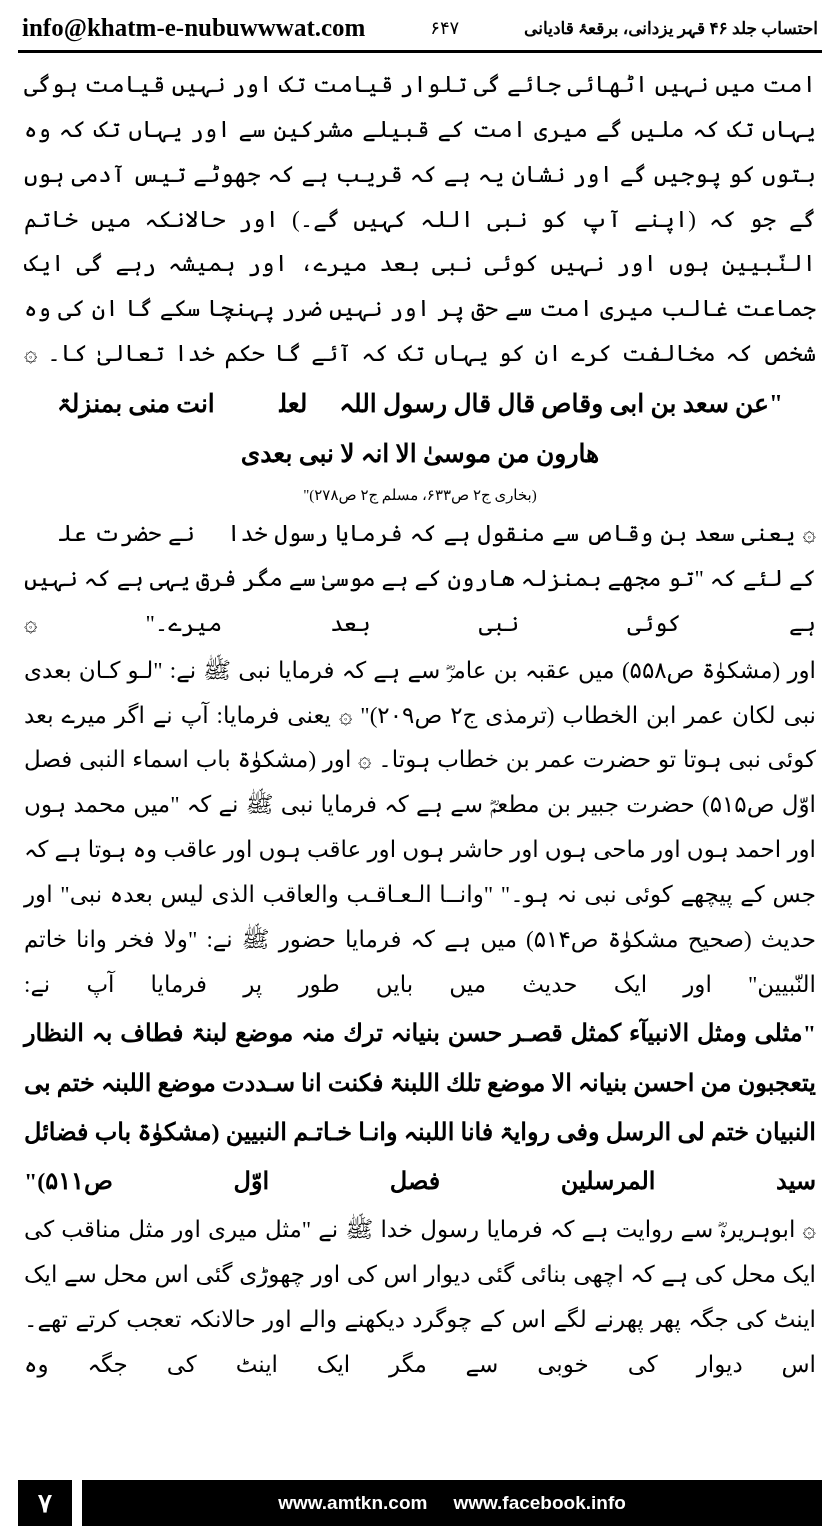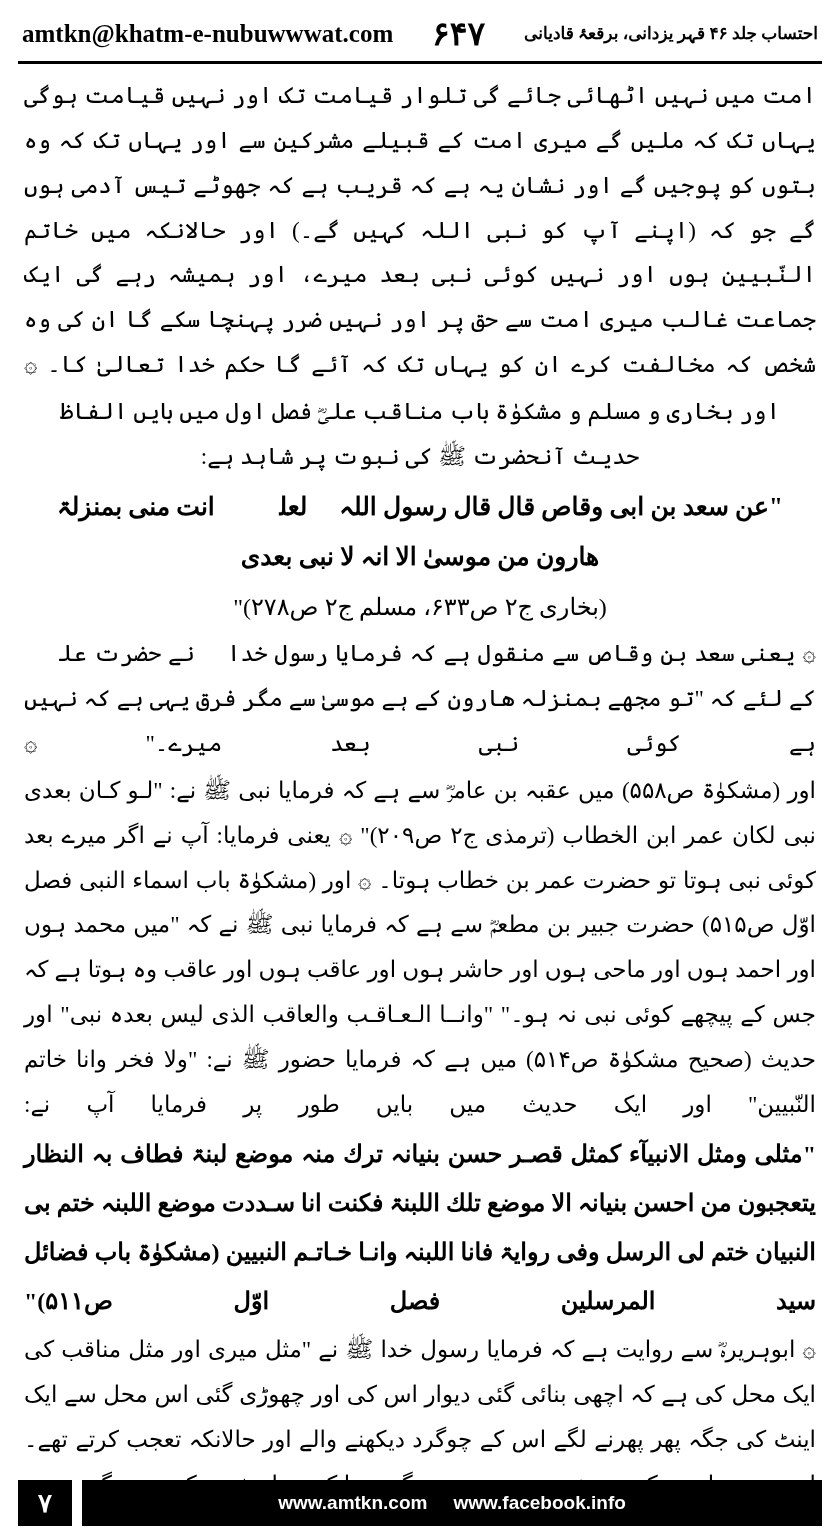--- a/index.html
+++ b/index.html
@@ -33,22 +33,22 @@
     direction: rtl;
     padding: 4px 4px 6px 4px;
     font-weight: bold;
   }
   .hdr-right {
     font-size: 17px;
     letter-spacing: 0px;
     white-space: nowrap;
   }
   .hdr-page {
-    font-size: 33px;
-    font-weight: bold;
+    font-size: 18px;
+    font-weight: normal;
     padding: 0 10px;
   }
   .hdr-left {
     font-size: 25px;
     font-family: "Liberation Serif", serif;
     direction: ltr;
     white-space: nowrap;
   }
   .rule {
     height: 3px;
@@ -86,21 +86,21 @@
     line-height: 2.0;
   }
   .arabic-block {
     font-weight: bold;
     font-size: 24px;
     line-height: 2.05;
     text-align: justify;
     text-align-last: justify;
   }
   .small-ref {
-    font-size: 24px;
+    font-size: 15px;
     font-weight: normal;
   }
 
   
   .footer {
     position: absolute;
     left: 18px;
     right: 18px;
     bottom: 14px;
     height: 46px;
@@ -134,29 +134,28 @@
   .footer-bar span { white-space: nowrap; }
 </style>
 </head>
 <body>
 
 <div class="page">
 
   <div class="header">
     <div class="hdr-right">احتساب جلد ۴۶ قہر یزدانی، برقعۂ قادیانی</div>
     <div class="hdr-page">۶۴۷</div>
-    <div class="hdr-left">amtkn@khatm-e-nubuwwwat.com</div>
+    <div class="hdr-left">info@khatm-e-nubuwwwat.com</div>
   </div>
   <div class="rule"></div>
 
   <div class="body">
 
     <p class="p-justify">امت میں نہیں اٹھائی جائے گی تلوار قیامت تک اور نہیں قیامت ہوگی یہاں تک کہ ملیں گے میری امت کے قبیلے مشرکین سے اور یہاں تک کہ وہ بتوں کو پوجیں گے اور نشان یہ ہے کہ قریب ہے کہ جھوٹے تیس آدمی ہوں گے جو کہ (اپنے آپ کو نبی اللہ کہیں گے۔) اور حالانکہ میں خاتم النّبیین ہوں اور نہیں کوئی نبی بعد میرے، اور ہمیشہ رہے گی ایک جماعت غالب میری امت سے حق پر اور نہیں ضرر پہنچا سکے گا ان کی وہ شخص کہ مخالفت کرے ان کو یہاں تک کہ آئے گا حکم خدا تعالیٰ کا۔ ۞</p>
 
-    <p class="p-center">اور بخاری و مسلم و مشکوٰۃ باب مناقب علیؓ فصل اول میں بایں الفاظ حدیث آنحضرت ﷺ کی نبوت پر شاہد ہے:</p>
 
     <p class="arabic p-center">"عن سعد بن ابی وقاص قال قال رسول اللہ ﷺ لعلیّؓ انت منی بمنزلۃ ھارون من موسیٰ الا انہ لا نبی بعدی</p>
 
     <p class="p-center small-ref">(بخاری ج۲ ص۶۳۳، مسلم ج۲ ص۲۷۸)"</p>
 
     <p class="p-justify">۞ یعنی سعد بن وقاص سے منقول ہے کہ فرمایا رسول خدا ﷺ نے حضرت علیؓ کے لئے کہ "تو مجھے بمنزلہ ھارون کے ہے موسیٰ سے مگر فرق یہی ہے کہ نہیں ہے کوئی نبی بعد میرے۔" ۞</p>
 
     <p class="p-justify">اور (مشکوٰۃ ص۵۵۸) میں عقبہ بن عامرؓ سے ہے کہ فرمایا نبی ﷺ نے: "لـو كـان بعدی نبی لكان عمر ابن الخطاب (ترمذی ج۲ ص۲۰۹)" ۞ یعنی فرمایا: آپ نے اگر میرے بعد کوئی نبی ہوتا تو حضرت عمر بن خطاب ہوتا۔ ۞ اور (مشکوٰۃ باب اسماء النبی فصل اوّل ص۵۱۵) حضرت جبیر بن مطعمؓ سے ہے کہ فرمایا نبی ﷺ نے کہ "میں محمد ہوں اور احمد ہوں اور ماحی ہوں اور حاشر ہوں اور عاقب ہوں اور عاقب وہ ہوتا ہے کہ جس کے پیچھے کوئی نبی نہ ہو۔" "وانــا الـعـاقـب والعاقب الذی لیس بعدہ نبی" اور حدیث (صحیح مشکوٰۃ ص۵۱۴) میں ہے کہ فرمایا حضور ﷺ نے: "ولا فخر وانا خاتم النّبیین" اور ایک حدیث میں بایں طور پر فرمایا آپ نے:</p>
 
     <p class="arabic-block">"مثلی ومثل الانبیآء كمثل قصـر حسن بنیانہ ترك منہ موضع لبنۃ فطاف بہ النظار یتعجبون من احسن بنیانہ الا موضع تلك اللبنۃ فكنت انا سـددت موضع اللبنہ ختم بی النبیان ختم لی الرسل وفی روایۃ فانا اللبنہ وانـا خـاتـم النبیین (مشکوٰۃ باب فضائل سید المرسلین فصل اوّل ص۵۱۱)"</p>

